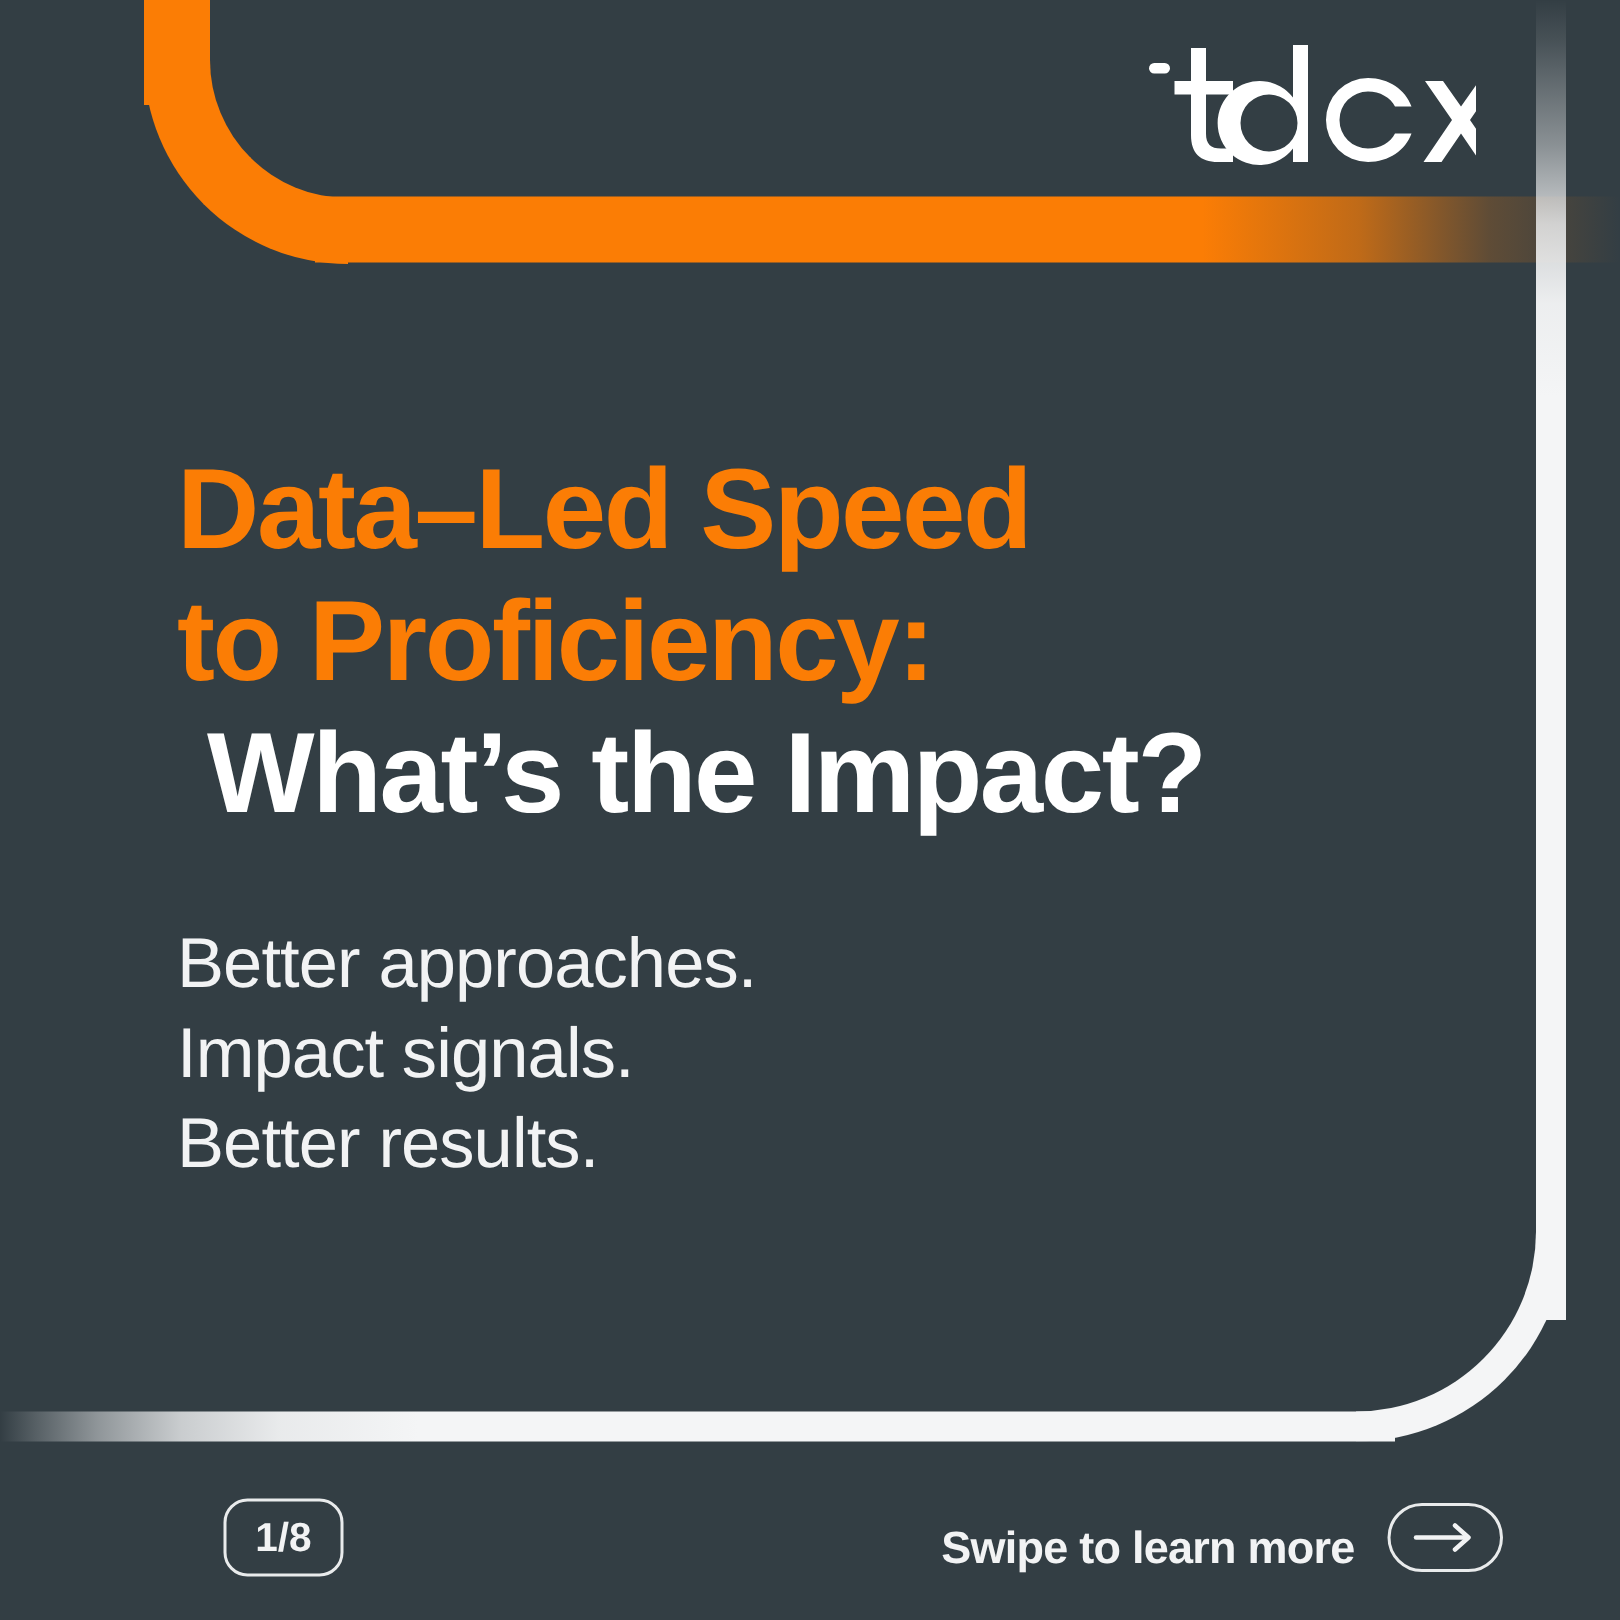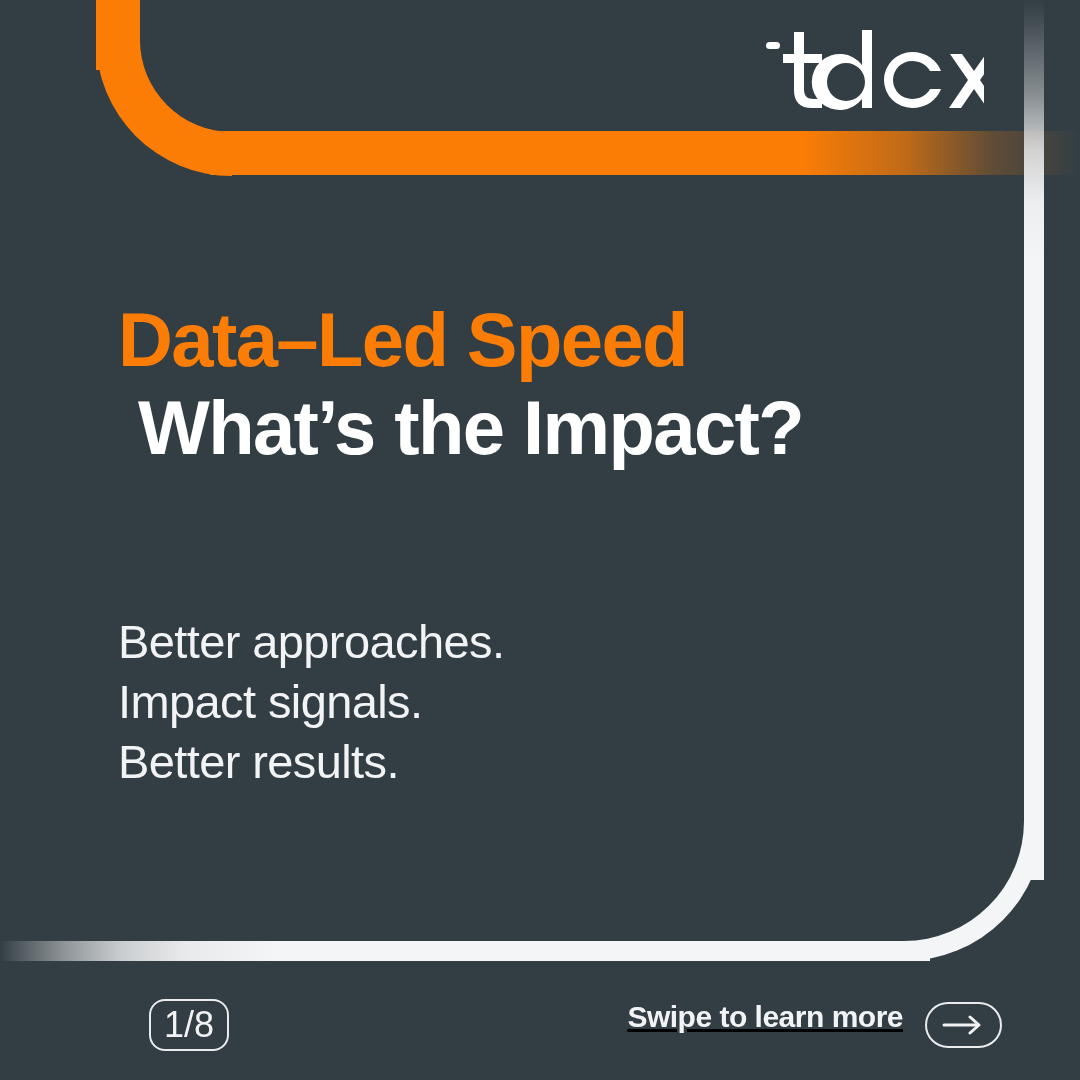--- a/index.html
+++ b/index.html
@@ -161,35 +161,34 @@
     height: 52px;
     border: 2px solid #e9ebec;
     border-radius: 16px;
     display: flex;
     align-items: center;
     justify-content: center;
     box-sizing: border-box;
   }
   .page-badge span {
     color: #f2f3f4;
-    font-size: 36px;
-    font-weight: 400;
+    font-size: 27px;
+    font-weight: 700;
     letter-spacing: 0px;
     line-height: 1;
   }
 
   .swipe-wrap {
     position: absolute;
     right: 102px;
     top: 1002px;
     height: 46px;
     display: flex;
-    align-items: flex-start;
+    align-items: flex-end;
     gap: 22px;
-    text-decoration: underline;
   }
   .swipe-label {
     color: #f2f3f4;
     font-size: 30px;
     font-weight: 600;
     letter-spacing: -0.5px;
     line-height: 1;
     white-space: nowrap;
   }
   .arrow-pill {
@@ -230,20 +229,21 @@
 
         <path d="M148 24 c14 0 25 8 29 19 h-11 c-3 -6 -10 -10 -18 -10 a19 19 0 0 0 0 38 c8 0 15 -4 18 -10 h11 c-4 11 -15 19 -29 19 a28 28 0 0 1 0 -56 z"></path>
 
         <path d="M186 26 h12 l12 17 l12 -17 h12 l-18 26 l19 28 h-12 l-13 -19 l-13 19 h-12 l19 -28 z"></path>
       </g>
     </svg>
   </div>
 
   <div class="headline">
     <span class="hl orange">Data–Led Speed</span>
+    <span class="hl orange">to Proficiency:</span>
     <span class="hl white">What’s the Impact?</span>
   </div>
 
   <div class="subtext">
     <span class="sl">Better approaches.</span>
     <span class="sl">Impact signals.</span>
     <span class="sl">Better results.</span>
   </div>
 
   <div class="page-badge">

